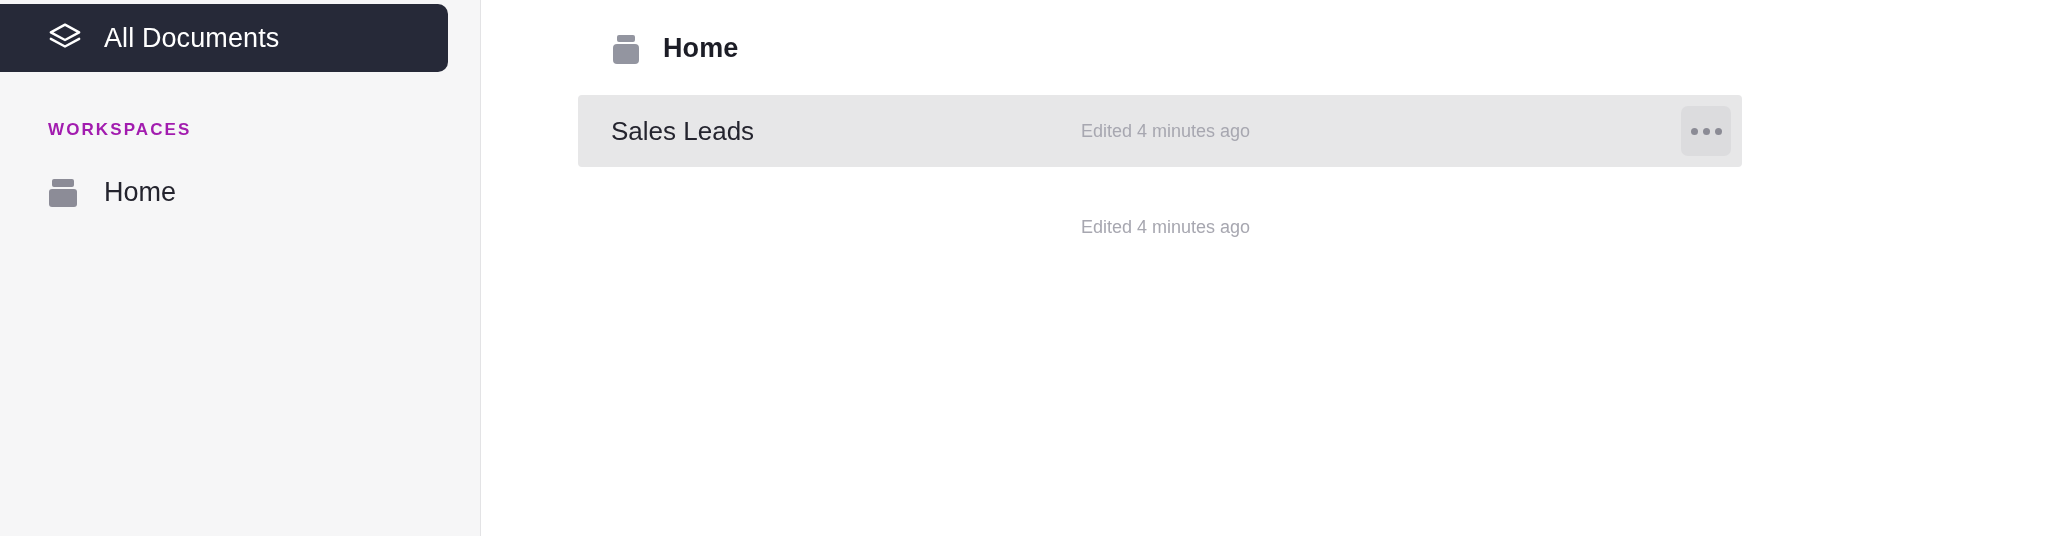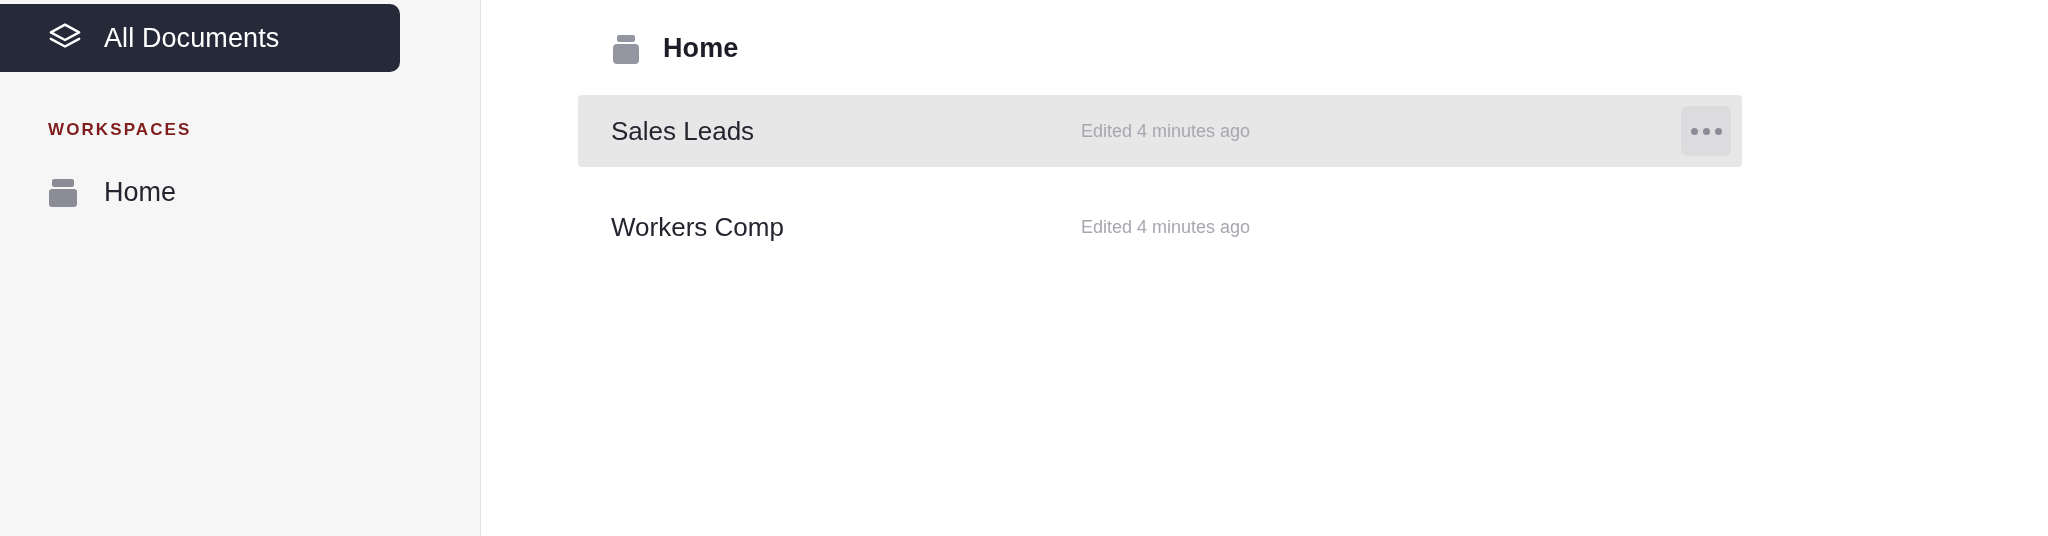--- a/index.html
+++ b/index.html
@@ -29,21 +29,21 @@
     height: 536px;
     background: #f6f6f7;
     border-right: 1px solid #e3e3e5;
     flex: 0 0 481px;
   }
 
   .all-docs {
     position: absolute;
     left: 0;
     top: 4px;
-    width: 400px;
+    width: 448px;
     height: 68px;
     background: #262938;
     border-top-right-radius: 10px;
     border-bottom-right-radius: 10px;
     display: flex;
     align-items: center;
     padding-left: 48px;
     cursor: pointer;
   }
   .all-docs .layers-icon {
@@ -61,21 +61,21 @@
     white-space: nowrap;
   }
 
   .section-title {
     position: absolute;
     left: 48px;
     top: 120px;
     font-size: 17px;
     font-weight: 700;
     letter-spacing: 2.1px;
-    color: #7f1d1d;
+    color: #a21caf;
     text-transform: uppercase;
     white-space: nowrap;
   }
 
   .workspace-item {
     position: absolute;
     left: 48px;
     top: 172px;
     height: 40px;
     display: flex;
@@ -247,21 +247,20 @@
         <button class="row-menu-btn">
           <span class="dot"></span>
             <span class="dot"></span>
             <span class="dot"></span>
         </button>
       </div>
 
       <div class="row-gap"></div>
 
       <div class="doc-row">
-        <span class="doc-name">Workers Comp</span>
         <span class="doc-edited">Edited 4 minutes ago</span>
       </div>
 
     </div>
 
   </main>
 
 </div>
 
 </body></html>

